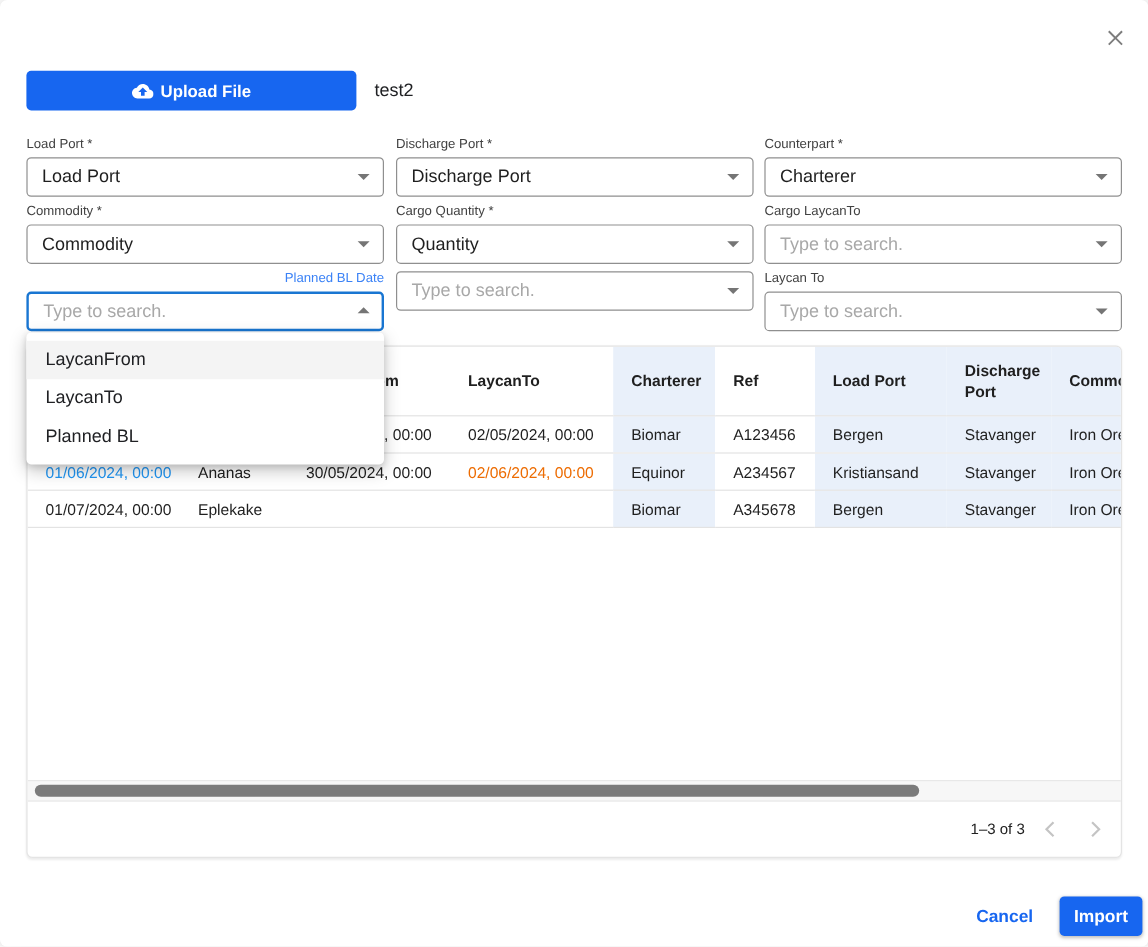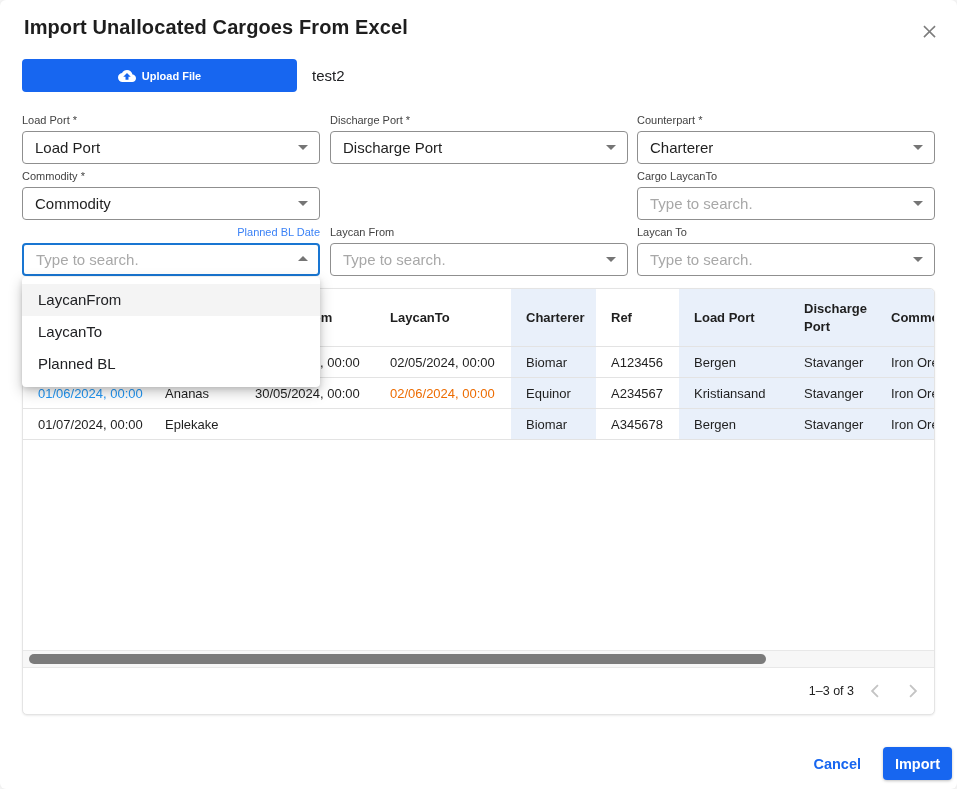--- a/index.html
+++ b/index.html
@@ -7,21 +7,21 @@
   .dialog{position:relative;width:957px;height:789px;background:#fff;border-radius:6px;
           box-shadow:0 0 14px rgba(0,0,0,.18);overflow:hidden;}
 
   
   .title{position:absolute;left:24px;top:16px;font-size:20px;font-weight:700;color:#1e1e1e;letter-spacing:.1px;}
   .close-btn{position:absolute;right:14px;top:16px;width:28px;height:28px;border:none;background:none;
              display:flex;align-items:center;justify-content:center;cursor:pointer;padding:0;}
 
   
   .upload-btn{position:absolute;left:22px;top:59px;width:275px;height:33px;background:#1766f0;border:none;
-              border-radius:4px;color:#fff;font-size:11px;font-weight:700;display:flex;align-items:center;
+              border-radius:4px;color:#fff;font-size:14px;font-weight:700;display:flex;align-items:center;
               justify-content:center;gap:6px;cursor:pointer;font-family:inherit;}
   .file-name{position:absolute;left:312px;top:67px;font-size:15px;color:#202124;}
 
   
   .field{position:absolute;width:298px;}
   .c0{left:22px}.c1{left:330px}.c2{left:637px}
   .r0{top:114px}.r1{top:170px}.r2{top:226px}
   .flabel{display:block;font-size:11px;color:#424242;margin-bottom:5px;}
   .field.focused .flabel{color:#3b82f6;text-align:right;}
   .control{position:relative;}
@@ -68,21 +68,20 @@
   .footer{position:absolute;right:5px;bottom:9px;display:flex;align-items:center;gap:14px;}
   .cancel-btn{border:none;background:none;color:#1766f0;font-size:14.5px;font-weight:700;font-family:inherit;cursor:pointer;padding:6px 8px;}
   .import-btn{width:69px;height:33px;border:none;border-radius:4px;background:#1766f0;color:#fff;font-size:14.5px;
               font-weight:700;font-family:inherit;cursor:pointer;box-shadow:0 1px 3px rgba(0,0,0,.25);}
 </style>
 </head>
 <body>
 
 <div class="dialog">
 
-  <div class="title">Import Unallocated Cargoes From Excel</div>
 
   <button class="close-btn">
     <svg width="19" height="19" viewBox="0 0 24 24">
       <path fill="#7d7d7d" d="M18.3 5.71 12 12.01l-6.3-6.3-1.41 1.41 6.3 6.3-6.3 6.3 1.41 1.41 6.3-6.3 6.3 6.3 1.41-1.41-6.3-6.3 6.3-6.3z"></path>
     </svg>
   </button>
 
   <button class="upload-btn">
     <svg width="18" height="18" viewBox="0 0 24 24">
       <path fill="#ffffff" d="M19.35 10.04C18.67 6.59 15.64 4 12 4 9.11 4 6.6 5.64 5.35 8.04 2.34 8.36 0 10.91 0 14c0 3.31 2.69 6 6 6h13c2.76 0 5-2.24 5-5 0-2.64-2.05-4.78-4.65-4.96zM14 13v4h-4v-4H7l5-5 5 5h-3z"></path>
@@ -113,37 +112,43 @@
     </div>
   </div>
 
   <div class="field c0 r1">
     <span class="flabel">Commodity *</span>
     <div class="control">
       <input class="finput" readonly="" value="Commodity" style="">
       <span class="caret down"></span>
     </div>
   </div>
+  <div class="field c1 r1">
+    <span class="flabel">Cargo Quantity *</span>
+    <div class="control">
+      <input class="finput" readonly="" value="Quantity" style="">
+      <span class="caret down"></span>
+    </div>
+  </div>
   <div class="field c2 r1">
     <span class="flabel">Cargo LaycanTo</span>
     <div class="control">
       <input class="finput" placeholder="Type to search." style="">
       <span class="caret down"></span>
     </div>
   </div>
 
   <div class="field c0 r2 focused">
     <span class="flabel">Planned BL Date</span>
     <div class="control">
       <input class="finput" placeholder="Type to search." style="">
       <span class="caret up"></span>
     </div>
   </div>
   <div class="field c1 r2">
-    <span class="flabel">Laycan From</span>
     <div class="control">
       <input class="finput" placeholder="Type to search." style="">
       <span class="caret down"></span>
     </div>
   </div>
   <div class="field c2 r2">
     <span class="flabel">Laycan To</span>
     <div class="control">
       <input class="finput" placeholder="Type to search." style="">
       <span class="caret down"></span>

